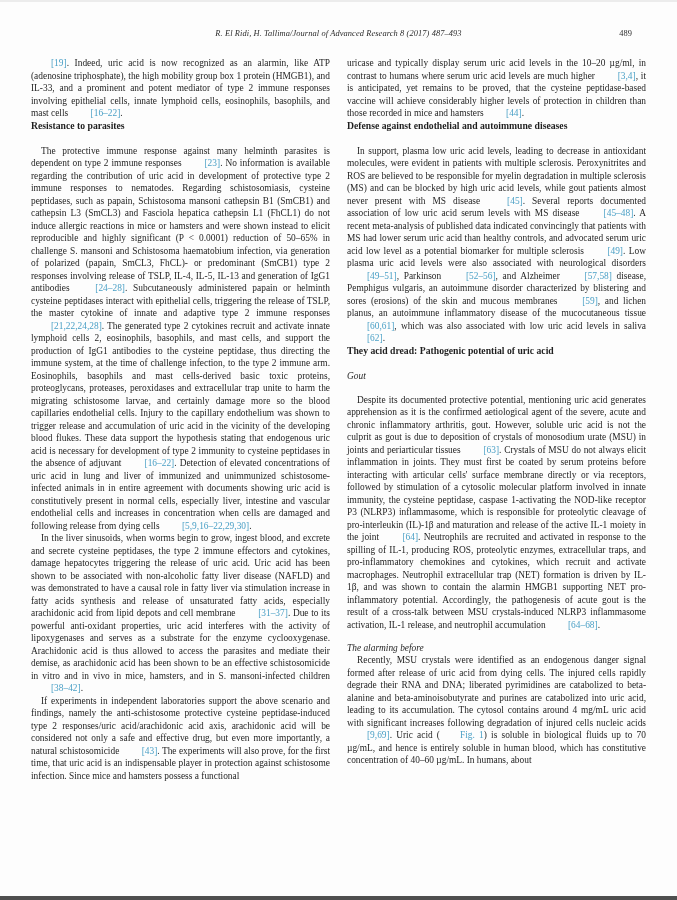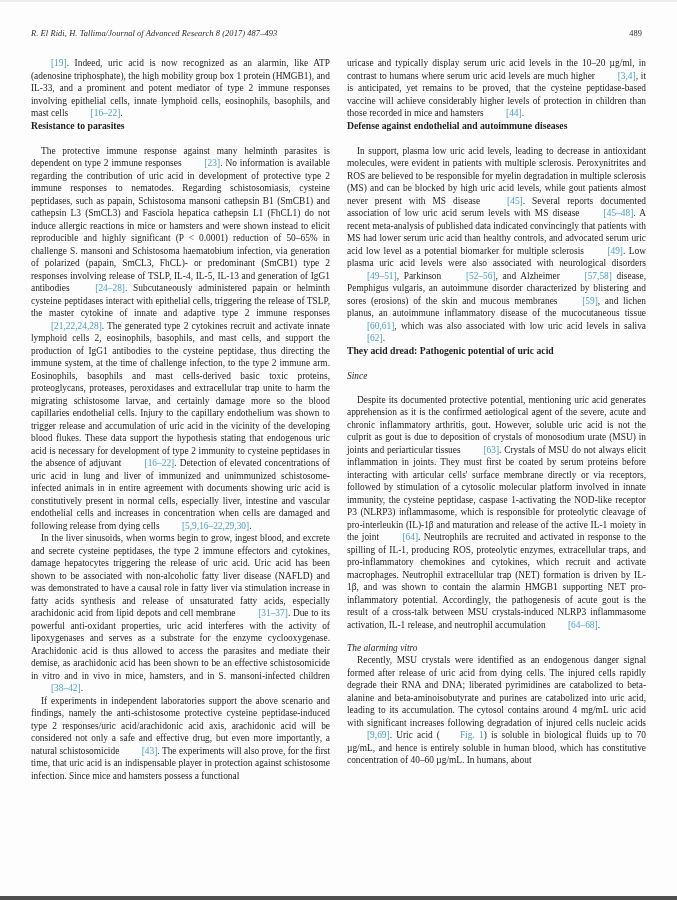--- a/index.html
+++ b/index.html
@@ -15,27 +15,28 @@
   .top-edge {
     position:absolute; top:0; left:0; right:0; height:2px;
     background:#ececec;
   }
   .bottom-edge {
     position:absolute; bottom:0; left:0; right:0; height:4px;
     background:#4f4f4f;
   }
   .running-head {
     position:absolute; top:29px; left:31px; right:31px;
+    text-align:center;
     font-style:italic;
     font-size:8.4px;
     color:#2b2b2b;
     letter-spacing:0.1px;
   }
   .page-number {
-    position:absolute; right:4px; top:0;
+    position:absolute; right:14px; top:0;
     font-style:normal;
     font-size:8.4px;
     color:#2b2b2b;
   }
   .columns {
     position:absolute; top:57px; left:31px; right:31px;
     display:flex; gap:17px;
   }
   .column { width:299px; }
   p.para {
@@ -79,21 +80,21 @@
         <h2 class="sec-heading">Resistance to parasites</h2>
         <p class="para indent"><span>The protective immune response against many helminth parasites is dependent on type 2 immune responses </span><span class="cite">[23]</span><span>. No information is available regarding the contribution of uric acid in development of protective type 2 immune responses to nematodes. Regarding schistosomiasis, cysteine peptidases, such as papain, </span><span class="it">Schistosoma mansoni</span><span> cathepsin B1 (SmCB1) and cathepsin L3 (SmCL3) and </span><span class="it">Fasciola hepatica</span><span> cathepsin L1 (FhCL1) do not induce allergic reactions in mice or hamsters and were shown instead to elicit reproducible and highly significant (</span><span class="it">P</span><span> &lt; 0.0001) reduction of 50–65% in challenge </span><span class="it">S. mansoni</span><span> and </span><span class="it">Schistosoma haematobium</span><span> infection, via generation of polarized (papain, SmCL3, FhCL)- or predominant (SmCB1) type 2 responses involving release of TSLP, IL-4, IL-5, IL-13 and generation of IgG1 antibodies </span><span class="cite">[24–28]</span><span>. Subcutaneously administered papain or helminth cysteine peptidases interact with epithelial cells, triggering the release of TSLP, the master cytokine of innate and adaptive type 2 immune responses </span><span class="cite">[21,22,24,28]</span><span>. The generated type 2 cytokines recruit and activate innate lymphoid cells 2, eosinophils, basophils, and mast cells, and support the production of IgG1 antibodies to the cysteine peptidase, thus directing the immune system, at the time of challenge infection, to the type 2 immune arm. Eosinophils, basophils and mast cells-derived basic toxic proteins, proteoglycans, proteases, peroxidases and extracellular trap unite to harm the migrating schistosome larvae, and certainly damage more so the blood capillaries endothelial cells. Injury to the capillary endothelium was shown to trigger release and accumulation of uric acid in the vicinity of the developing blood flukes. These data support the hypothesis stating that endogenous uric acid is necessary for development of type 2 immunity to cysteine peptidases in the absence of adjuvant </span><span class="cite">[16–22]</span><span>. Detection of elevated concentrations of uric acid in lung and liver of immunized and unimmunized schistosome-infected animals in in entire agreement with documents showing uric acid is constitutively present in normal cells, especially liver, intestine and vascular endothelial cells and increases in concentration when cells are damaged and following release from dying cells </span><span class="cite">[5,9,16–22,29,30]</span><span>.</span></p>
         <p class="para indent"><span>In the liver sinusoids, when worms begin to grow, ingest blood, and excrete and secrete cysteine peptidases, the type 2 immune effectors and cytokines, damage hepatocytes triggering the release of uric acid. Uric acid has been shown to be associated with non-alcoholic fatty liver disease (NAFLD) and was demonstrated to have a causal role in fatty liver via stimulation increase in fatty acids synthesis and release of unsaturated fatty acids, especially arachidonic acid from lipid depots and cell membrane </span><span class="cite">[31–37]</span><span>. Due to its powerful anti-oxidant properties, uric acid interferes with the activity of lipoxygenases and serves as a substrate for the enzyme cyclooxygenase. Arachidonic acid is thus allowed to access the parasites and mediate their demise, as arachidonic acid has been shown to be an effective schistosomicide </span><span class="it">in vitro</span><span> and </span><span class="it">in vivo</span><span> in mice, hamsters, and in </span><span class="it">S. mansoni</span><span>-infected children </span><span class="cite">[38–42]</span><span>.</span></p>
         <p class="para indent"><span>If experiments in independent laboratories support the above scenario and findings, namely the anti-schistosome protective cysteine peptidase-induced type 2 responses/uric acid/arachidonic acid axis, arachidonic acid will be considered not only a safe and effective drug, but even more importantly, a natural schistosomicide </span><span class="cite">[43]</span><span>. The experiments will also prove, for the first time, that uric acid is an indispensable player in protection against schistosome infection. Since mice and hamsters possess a functional</span></p>
       </div>
     <div class="column">
         <p class="para"><span>uricase and typically display serum uric acid levels in the 10–20 µg/ml, in contrast to humans where serum uric acid levels are much higher </span><span class="cite">[3,4]</span><span>, it is anticipated, yet remains to be proved, that the cysteine peptidase-based vaccine will achieve considerably higher levels of protection in children than those recorded in mice and hamsters </span><span class="cite">[44]</span><span>.</span></p>
         <h2 class="sec-heading">Defense against endothelial and autoimmune diseases</h2>
         <p class="para indent"><span>In support, plasma low uric acid levels, leading to decrease in antioxidant molecules, were evident in patients with multiple sclerosis. Peroxynitrites and ROS are believed to be responsible for myelin degradation in multiple sclerosis (MS) and can be blocked by high uric acid levels, while gout patients almost never present with MS disease </span><span class="cite">[45]</span><span>. Several reports documented association of low uric acid serum levels with MS disease </span><span class="cite">[45–48]</span><span>. A recent meta-analysis of published data indicated convincingly that patients with MS had lower serum uric acid than healthy controls, and advocated serum uric acid low level as a potential biomarker for multiple sclerosis </span><span class="cite">[49]</span><span>. Low plasma uric acid levels were also associated with neurological disorders </span><span class="cite">[49–51]</span><span>, Parkinson </span><span class="cite">[52–56]</span><span>, and Alzheimer </span><span class="cite">[57,58]</span><span> disease, Pemphigus vulgaris, an autoimmune disorder characterized by blistering and sores (erosions) of the skin and mucous membranes </span><span class="cite">[59]</span><span>, and lichen planus, an autoimmune inflammatory disease of the mucocutaneous tissue </span><span class="cite">[60,61]</span><span>, which was also associated with low uric acid levels in saliva </span><span class="cite">[62]</span><span>.</span></p>
         <h2 class="sec-heading">They acid dread: Pathogenic potential of uric acid</h2>
-        <h3 class="sub-heading">Since</h3>
+        <h3 class="sub-heading">Gout</h3>
         <p class="para indent"><span>Despite its documented protective potential, mentioning uric acid generates apprehension as it is the confirmed aetiological agent of the severe, acute and chronic inflammatory arthritis, gout. However, soluble uric acid is not the culprit as gout is due to deposition of crystals of monosodium urate (MSU) in joints and periarticular tissues </span><span class="cite">[63]</span><span>. Crystals of MSU do not always elicit inflammation in joints. They must first be coated by serum proteins before interacting with articular cells' surface membrane directly or via receptors, followed by stimulation of a cytosolic molecular platform involved in innate immunity, the cysteine peptidase, caspase 1-activating the NOD-like receptor P3 (NLRP3) inflammasome, which is responsible for proteolytic cleavage of pro-interleukin (IL)-1β and maturation and release of the active IL-1 moiety in the joint </span><span class="cite">[64]</span><span>. Neutrophils are recruited and activated in response to the spilling of IL-1, producing ROS, proteolytic enzymes, extracellular traps, and pro-inflammatory chemokines and cytokines, which recruit and activate macrophages. Neutrophil extracellular trap (NET) formation is driven by IL-1β, and was shown to contain the alarmin HMGB1 supporting NET pro-inflammatory potential. Accordingly, the pathogenesis of acute gout is the result of a cross-talk between MSU crystals-induced NLRP3 inflammasome activation, IL-1 release, and neutrophil accumulation </span><span class="cite">[64–68]</span><span>.</span></p>
-        <h3 class="sub-heading tight">The alarming vitro</h3>
+        <h3 class="sub-heading tight">The alarming before</h3>
         <p class="para indent"><span>Recently, MSU crystals were identified as an endogenous danger signal formed after release of uric acid from dying cells. The injured cells rapidly degrade their RNA and DNA; liberated pyrimidines are catabolized to beta-alanine and beta-aminoisobutyrate and purines are catabolized into uric acid, leading to its accumulation. The cytosol contains around 4 mg/mL uric acid with significant increases following degradation of injured cells nucleic acids </span><span class="cite">[9,69]</span><span>. Uric acid (</span><span class="cite">Fig. 1</span><span>) is soluble in biological fluids up to 70 µg/mL, and hence is entirely soluble in human blood, which has constitutive concentration of 40–60 µg/mL. In humans, about</span></p>
       </div>
   </div>
 
   <div class="bottom-edge"></div>
 </div>
 
 </body></html>

